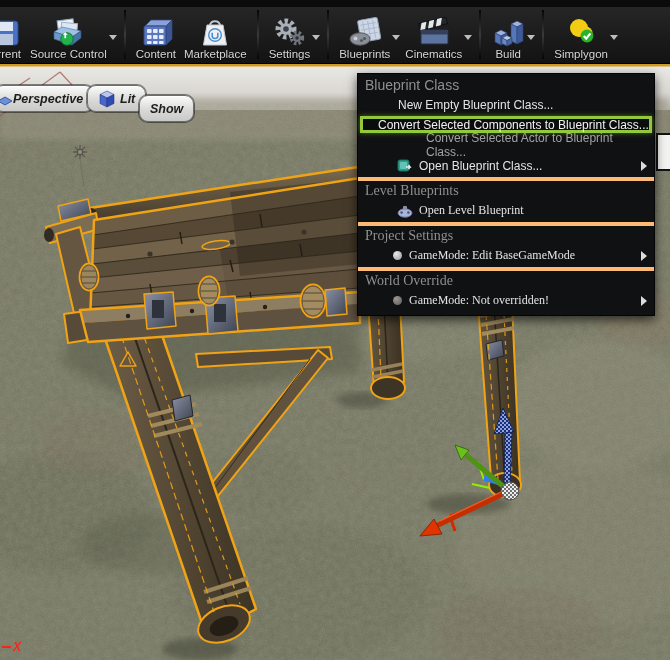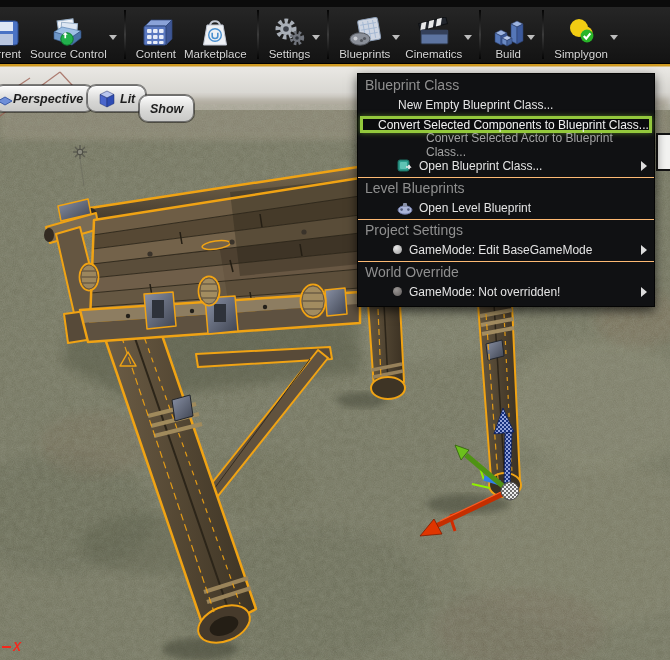--- a/index.html
+++ b/index.html
@@ -36,21 +36,21 @@
     font-size:12.5px;font-weight:bold;color:#1d1d1d;cursor:default;white-space:nowrap;
   }
   
   .menu{
     position:absolute;left:357px;top:73px;width:298px;
     background:#101113;border:1px solid #040404;
     box-shadow:0 4px 10px rgba(0,0,0,.65);
     padding:2px 0 4px 0;color:#e4e4e4;font-size:12px;
   }
   .m-section{padding:0;}
-  .m-section + .m-section{border-top:1px solid #fdba74;margin-top:1px;padding-top:1px;}
+  .m-section + .m-section{border-top:4px solid #fdba74;margin-top:1px;padding-top:1px;font-family:Liberation Serif, serif;}
   .m-header{height:18px;line-height:18px;padding-left:7px;font-size:14px;color:#8f8f8f;}
   .mi{height:21px;display:flex;align-items:center;padding-left:20px;cursor:default;margin-left:20px;}
   .mi.disabled{color:#a3a3a3;padding-left:48px;}
   .mi .micon{width:16px;height:14px;margin-right:6px;margin-left:-1px;flex:none;}
   .mi .bullet{width:9px;height:9px;border-radius:50%;flex:none;margin:0 7px 0 0;}
   .mi.with-bullet{padding-left:15px;}
   .bullet.light{background:radial-gradient(circle at 35% 30%,#e8e8e8,#9a9a9a);}
   .bullet.dim{background:radial-gradient(circle at 35% 30%,#9a9694,#5f5b5a);}
   .sub-arrow{margin-left:auto;margin-right:7px;width:0;height:0;
     border:5px solid transparent;border-left:6px solid #dcdcdc;border-right:0;}

